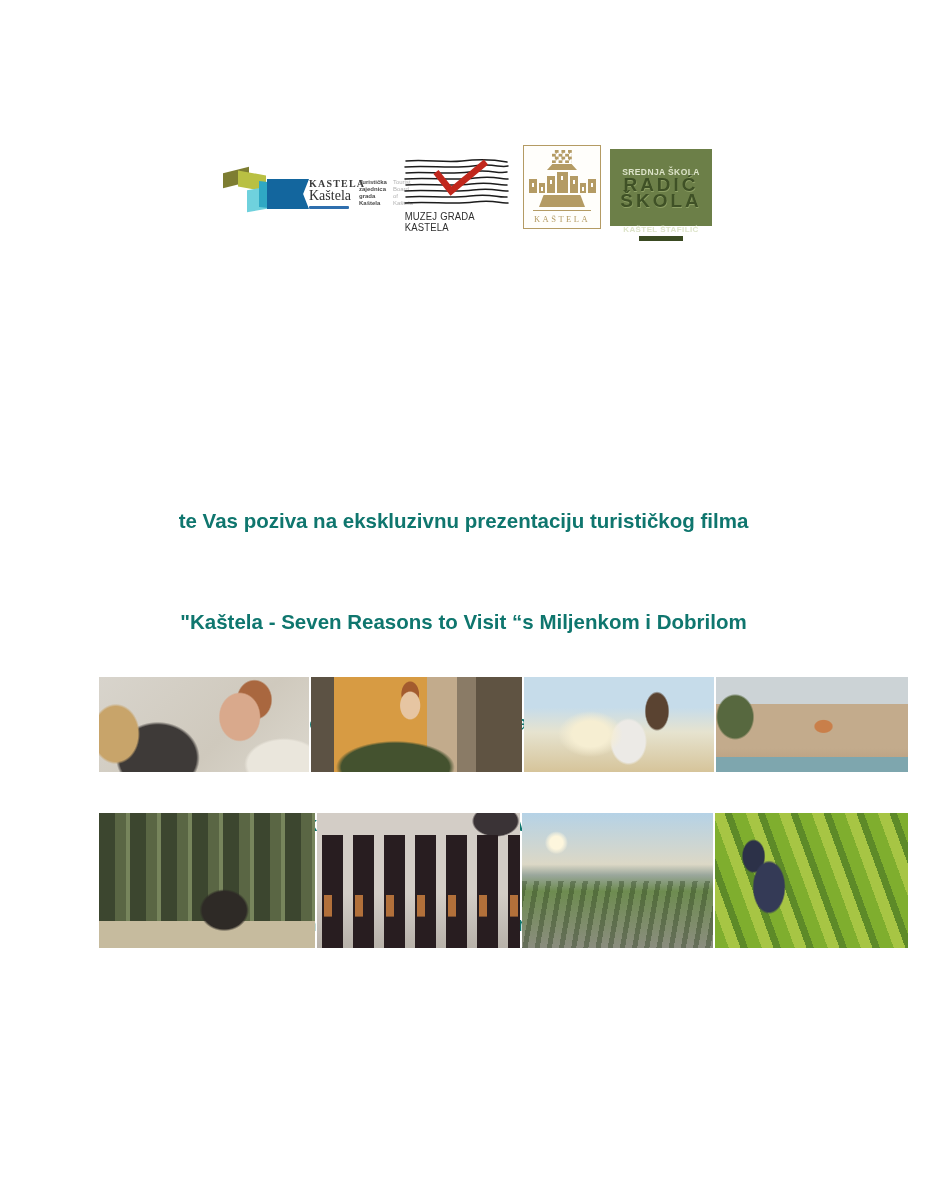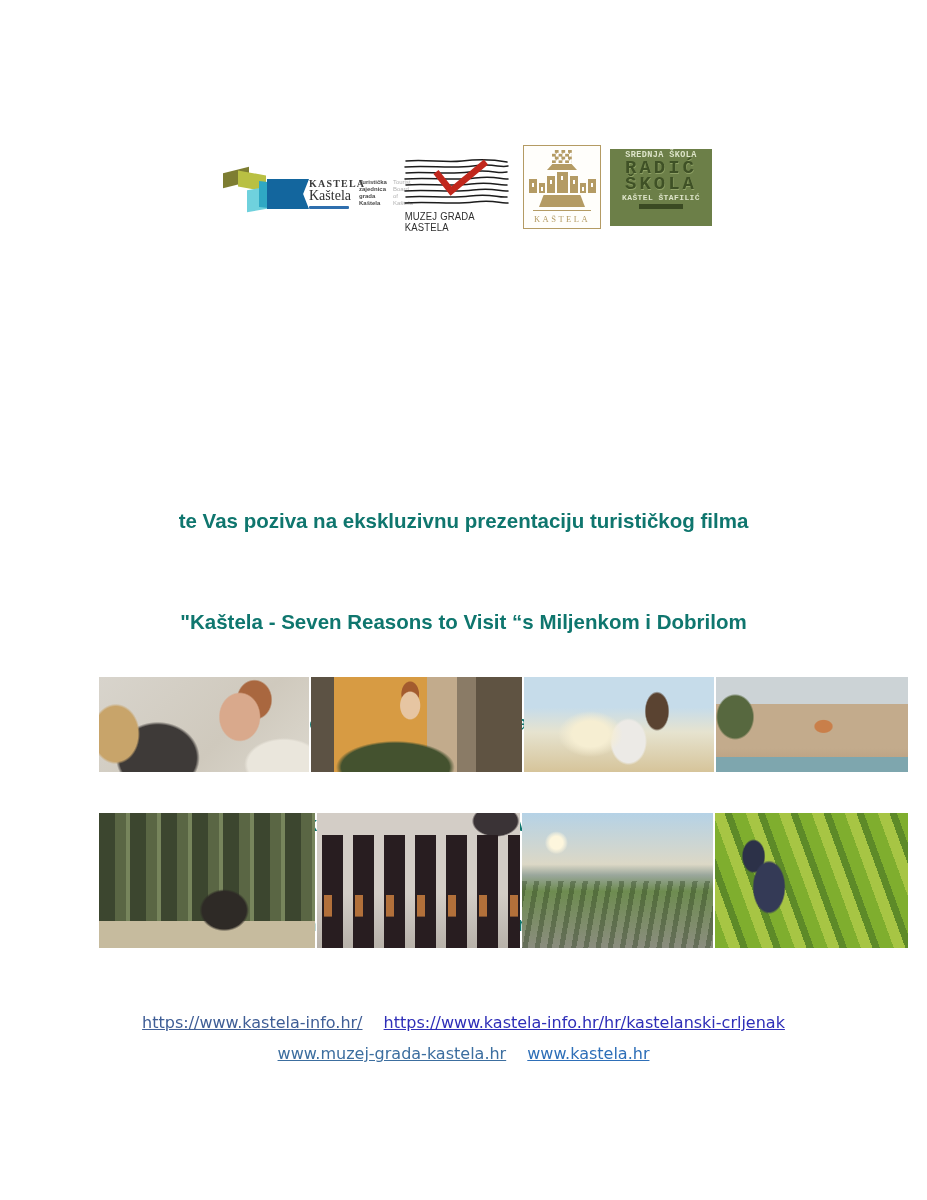--- a/index.html
+++ b/index.html
@@ -46,25 +46,25 @@
                  background-size:2px 4px; background-position:center 4px; }
   .tw1 { width:8px;  height:14px; } .tw2 { width:6px; height:10px; }
   .tw3 { width:8px;  height:17px; } .tw4 { width:11px; height:21px; }
   .em-base { width:46px; height:12px; background:#b49b64; margin-top:2px;
              clip-path:polygon(10% 0,90% 0,100% 100%,0 100%); }
   .em-rule { width:58px; height:1px; background:#b49b64; margin-top:3px; }
   .em-label { font-family:"Liberation Serif",serif; font-size:8.5px; letter-spacing:2.5px;
               color:#b49b64; margin-top:3px; }
 
   .school { position:absolute; left:610px; top:149px; width:102px; height:77px;
-            background:#6c7f48; text-align:center; padding-top:1px;font-family:Liberation Mono, monospace; }
+            background:#6c7f48; text-align:center; padding-top:18px; }
   .sch-top { font-size:8.5px; font-weight:700; color:#dde4c9; letter-spacing:0.4px; }
   .sch-big { font-size:19px; font-weight:800; letter-spacing:3px; line-height:16px;
              color:#3f5126; text-shadow:0.5px 0.5px 0 #8ea065; }
-  .sch-bottom { font-size:8px; font-weight:700; color:#dde4c9; letter-spacing:0.4px; margin-top:1px; }
+  .sch-bottom { font-size:8px; font-weight:700; color:#dde4c9; letter-spacing:0.4px; margin-top:16px; }
   .sch-banner { width:44px; height:5px; background:#3a4a22; margin:2px auto 0; }
 
   
   .intro { position:absolute; left:110px; top:298px; width:730px;
            font-size:19px; font-weight:700; color:#1f3c78; line-height:23.5px;
            white-space:pre-wrap; }
   .invite { position:absolute; left:0; top:437px; width:927px; text-align:center;
             font-size:20.5px; font-weight:700; color:#0f766e; line-height:33.6px;
             white-space:pre-wrap; }
 
@@ -213,24 +213,14 @@
     <div class="photo p-seawall" title="stone-wall-by-sea"></div>
   </div>
 
   <div class="strip strip2">
     <div class="photo p-carriage" title="horse-carriage-tree-alley"></div>
     <div class="photo p-bottles" title="six-wine-bottles"></div>
     <div class="photo p-vineyard" title="vineyard-sunrise-over-bay"></div>
     <div class="photo p-grapes" title="blue-grapes-on-vine"></div>
   </div>
 
-  <div class="links">
-    <div class="links-row1">
-      <a href="#" class="lk1">https://www.kastela-info.hr/</a>
-      <a href="#" class="lk2">https://www.kastela-info.hr/hr/kastelanski-crljenak</a>
-    </div>
-    <div class="links-row2">
-      <a href="#" class="lk3">www.muzej-grada-kastela.hr</a>
-      <a href="#" class="lk4">www.kastela.hr</a>
-    </div>
-  </div>
 
 </div>
 
 </body></html>

